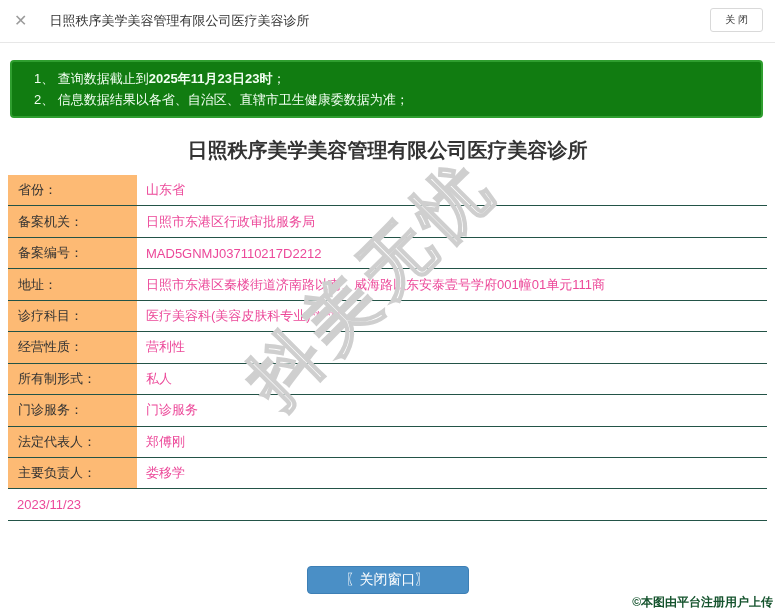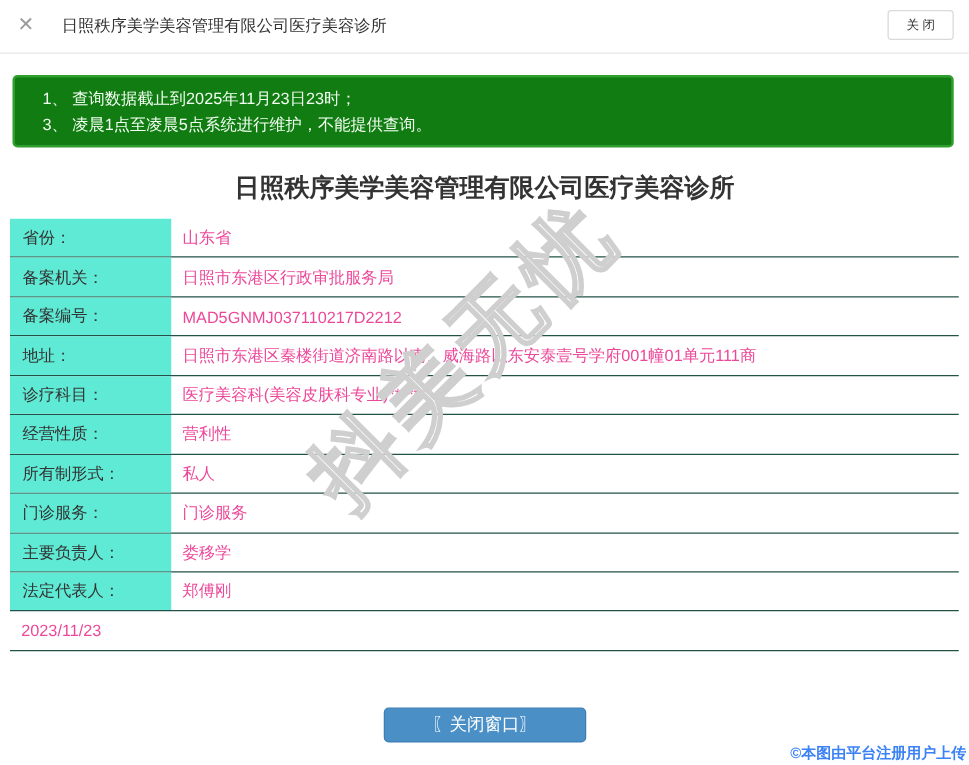--- a/index.html
+++ b/index.html
@@ -48,21 +48,21 @@
   .notice{
     margin:17px 12px 0 10px;
     background:#117c11;
     border:2px solid #2f9e2f;
     border-radius:4px;
     padding:6px 16px 6px 22px;
     color:#f2fff2;
     font-size:13px;
     line-height:21px;
   }
-  .notice b{font-weight:400;}
+  .notice b{font-weight:700;}
   
   .page-title{
     margin:19px 0 11px 0;
     text-align:center;
     font-size:20px;
     font-weight:700;
     color:#333;
   }
   
   .info-table{
@@ -76,21 +76,21 @@
     border-bottom:1px solid #235347;
     font-size:13px;
   }
   .cell-label{
     width:129px;
     box-sizing:border-box;
     padding-left:10px;
     align-self:stretch;
     display:flex;
     align-items:center;
-    background:#5eead4;
+    background:#fdba74;
     color:#333;
   }
   .cell-value{
     padding-left:9px;
     color:#ec4899;
     flex:1;
   }
   
   .btn-row{
     margin-top:45px;
@@ -121,36 +121,36 @@
     pointer-events:none;
     white-space:nowrap;
     z-index:5;
   }
   
   .copyright{
     position:absolute;
     right:2px;bottom:1px;
     font-size:12px;
     font-weight:700;
-    color:#3b82f6;
+    color:#14532d;
     text-shadow:-1px -1px 0 #fff,1px -1px 0 #fff,-1px 1px 0 #fff,1px 1px 0 #fff;
   }
 </style>
 </head>
 <body>
 
 <header class="win-header">
   <span class="x-icon">✕</span>
   <span class="win-title">日照秩序美学美容管理有限公司医疗美容诊所</span>
   <button class="close-btn">关 闭</button>
 </header>
 
 <div class="notice">
   <div class="nline"><span>1、 查询数据截止到</span><b>2025年11月23日23时</b><span>；</span></div>
-  <div class="nline"><span>3、 </span><b>凌晨1点至凌晨5点系统进行维护，不能提供查询。</b><span></span></div>
+  <div class="nline"><span>2、 信息数据结果以各省、自治区、直辖市卫生健康委数据为准；</span><b></b><span></span></div>
 </div>
 
 <h1 class="page-title">日照秩序美学美容管理有限公司医疗美容诊所</h1>
 
 <div class="info-table">
   <div class="row">
     <div class="cell-label">省份：</div>
     <div class="cell-value">山东省</div>
   </div>
   <div class="row">
@@ -175,26 +175,26 @@
   </div>
   <div class="row">
     <div class="cell-label">所有制形式：</div>
     <div class="cell-value">私人</div>
   </div>
   <div class="row">
     <div class="cell-label">门诊服务：</div>
     <div class="cell-value">门诊服务</div>
   </div>
   <div class="row">
+    <div class="cell-label">法定代表人：</div>
+    <div class="cell-value">郑傅刚</div>
+  </div>
+  <div class="row">
     <div class="cell-label">主要负责人：</div>
     <div class="cell-value">娄移学</div>
-  </div>
-  <div class="row">
-    <div class="cell-label">法定代表人：</div>
-    <div class="cell-value">郑傅刚</div>
   </div>
   <div class="row">
     <div class="cell-value">2023/11/23</div>
   </div>
 </div>
 
 <div class="btn-row">
   <button class="blue-btn">〖关闭窗口〗</button>
 </div>
 

